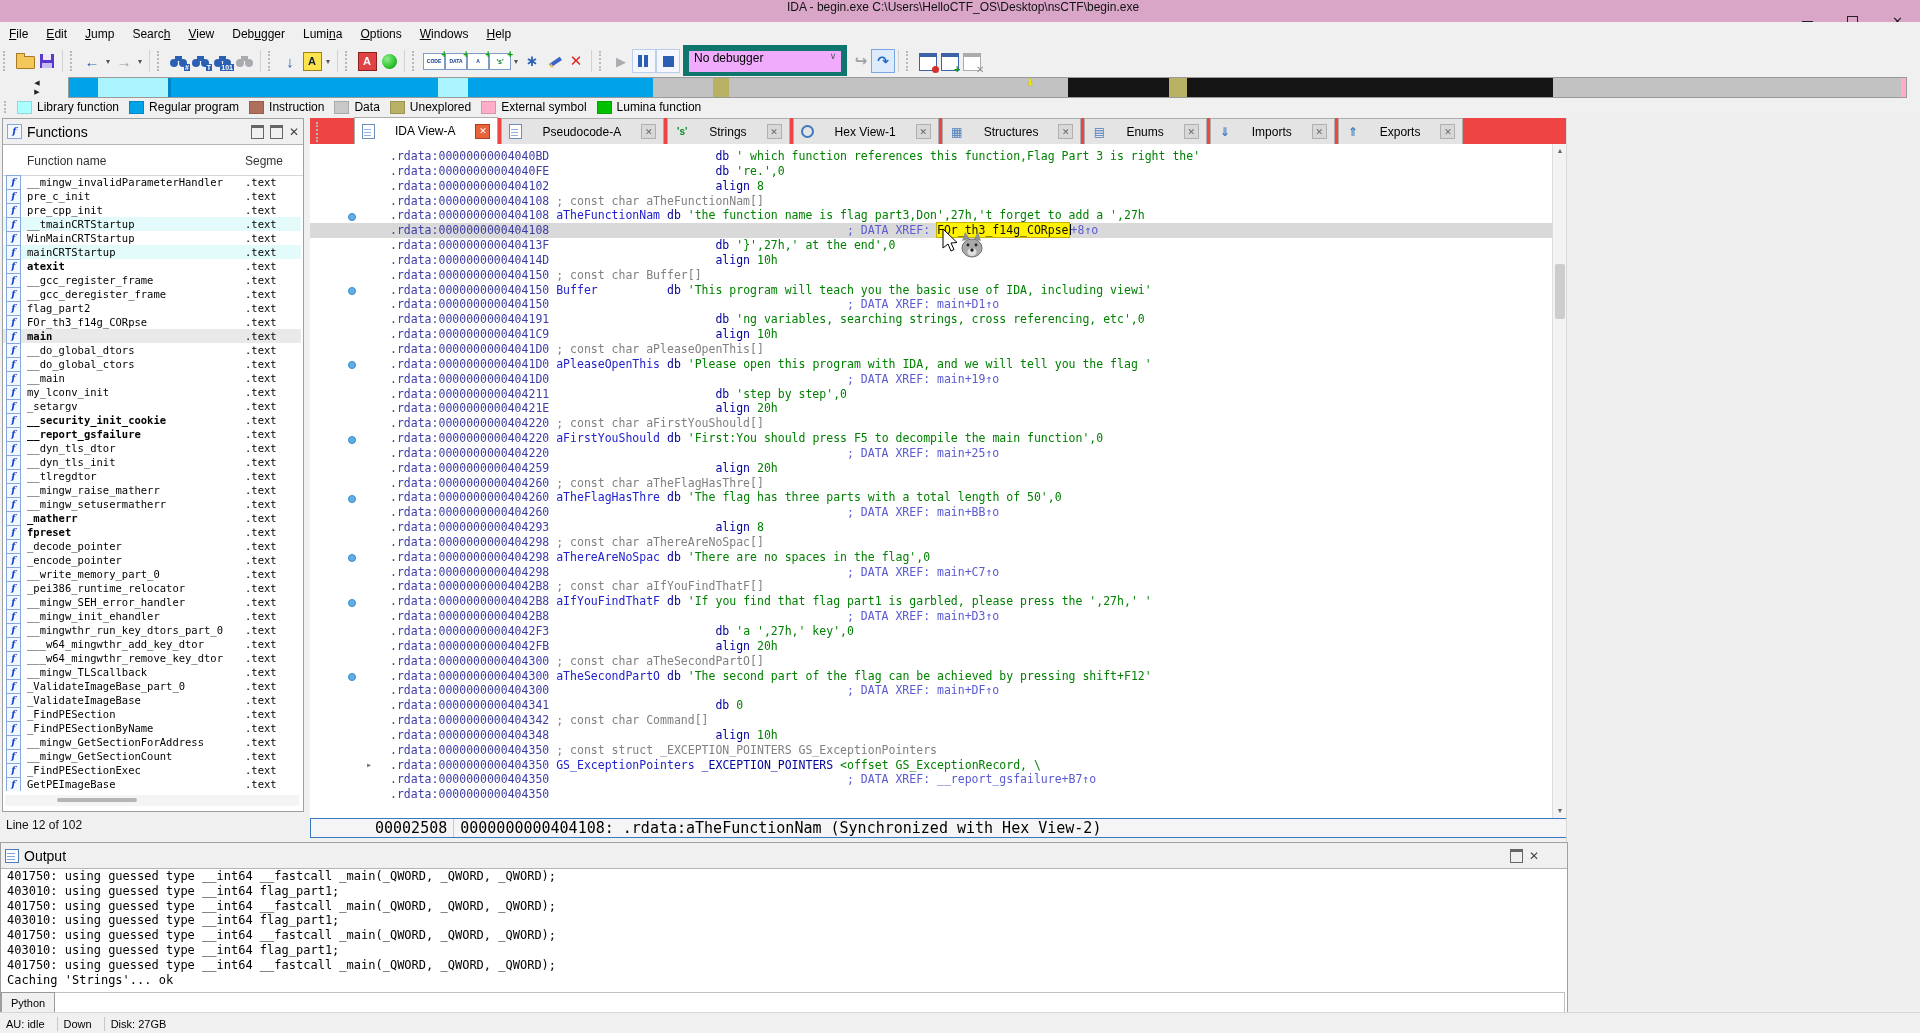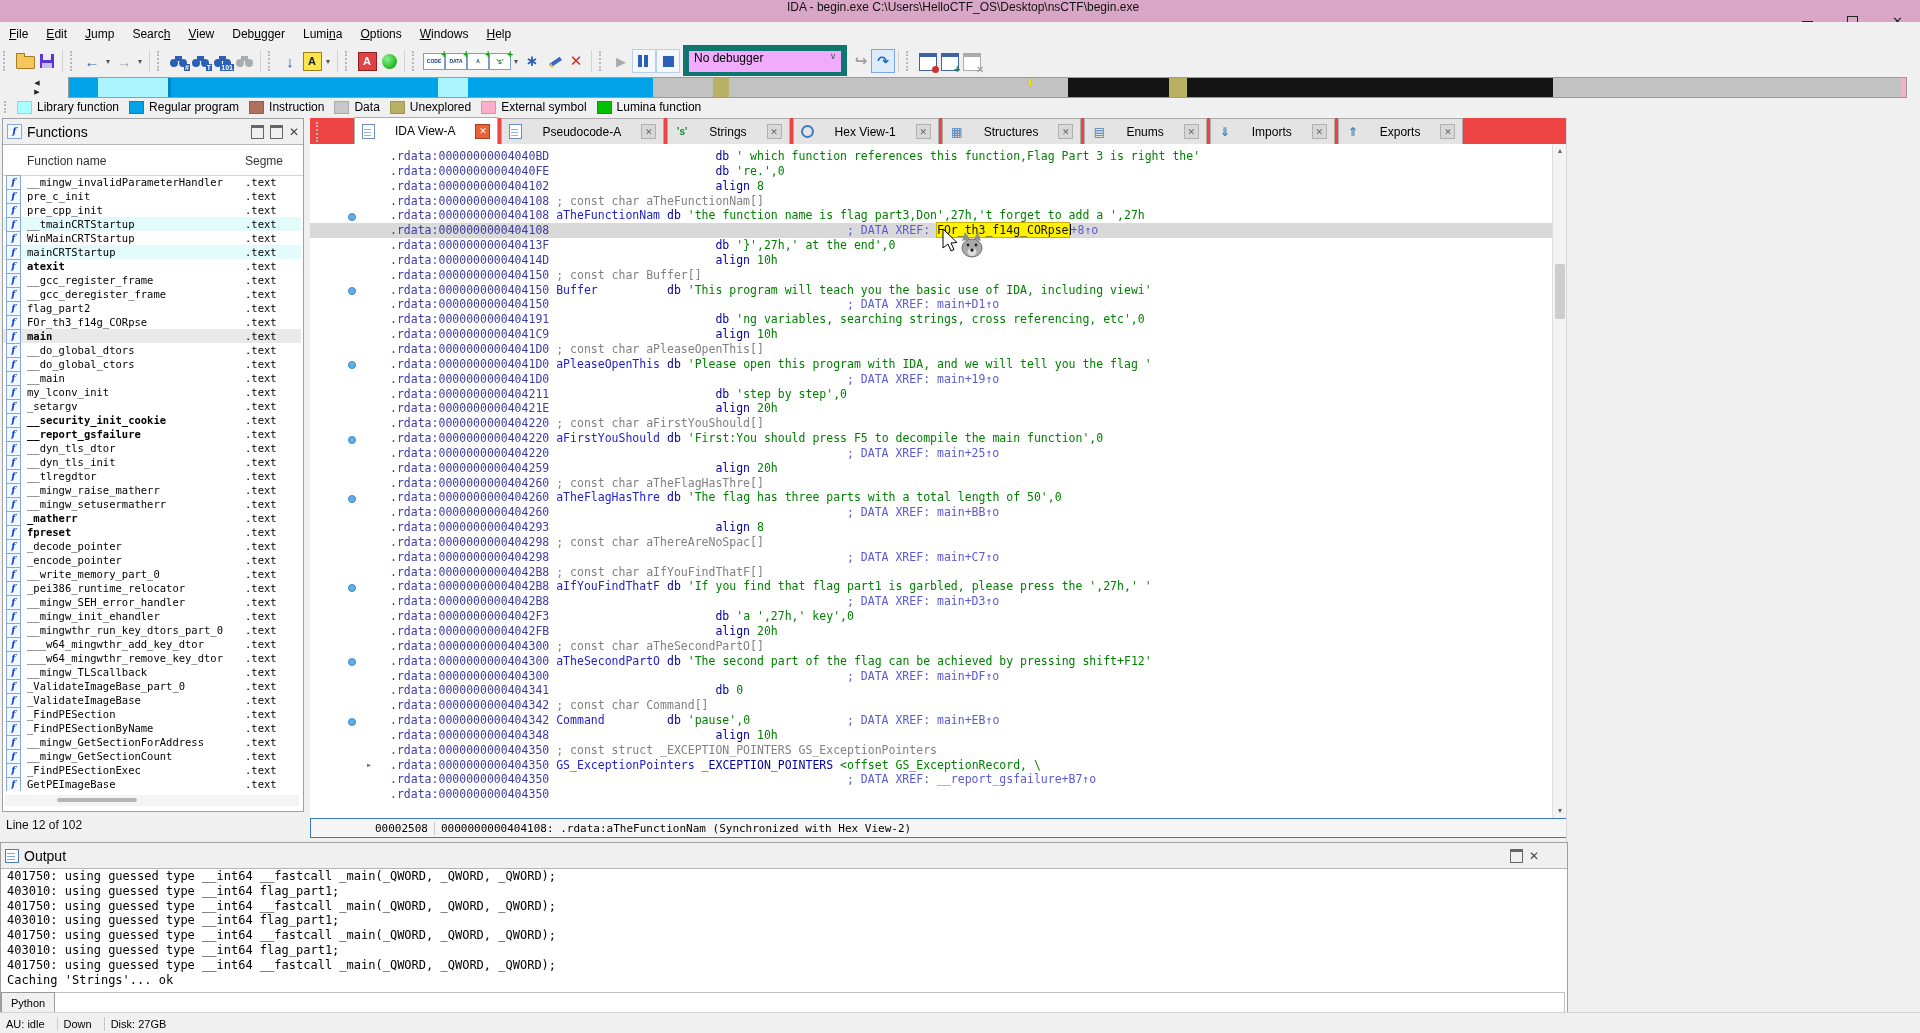--- a/index.html
+++ b/index.html
@@ -126,21 +126,21 @@
   .dline .dot{position:absolute;left:38px;top:4.5px;width:6px;height:6px;border-radius:50%;background:#5FB0E8;border:1px solid #3A88C8;}
   .dline .carr{position:absolute;left:56px;top:0;color:#777;font-size:10px;}
   .tk-a{color:#3C3CA6;} .tk-k{color:#00009B;} .tk-s{color:#008000;}
   .tk-n{color:#2222CC;} .tk-c{color:#808080;} .tk-x{color:#5A5AD2;}
   .tk-h{background:#FFF200;color:#111;outline:1px solid #C8B400;}
   .caret{display:inline-block;width:2px;height:11px;background:#000;vertical-align:-1px;}
   #dis-vscroll{left:1552px;top:144px;width:14px;height:674px;background:#F3F3F3;border-left:1px solid #DDD;}
   #dis-vscroll .up,#dis-vscroll .dn{position:absolute;left:0;width:14px;height:14px;font-size:7px;color:#666;text-align:center;line-height:14px;}
   #dis-vscroll .dn{bottom:0;}
   #dis-vscroll .thumb{position:absolute;left:2px;top:120px;width:10px;height:55px;background:#CDCDCD;border-radius:2px;}
-  #dis-status{left:310px;top:818px;width:1256px;height:18px;background:#F5F5F5;border:1px solid #3B78C4;display:flex;align-items:center;font-family:"DejaVu Sans Mono",monospace;font-size:11px;white-space:pre;}
+  #dis-status{left:310px;top:818px;width:1256px;height:18px;background:#F5F5F5;border:1px solid #3B78C4;display:flex;align-items:flex-end;font-family:"DejaVu Sans Mono",monospace;font-size:15px;white-space:pre;}
   #dis-status .cell{padding:0 6px 0 64px;}
   #dis-status .rest{border-left:1px solid #C9C9C9;padding-left:6px;}
 
   #right-empty{left:1566px;top:118px;width:354px;height:894px;background:#EFEFEF;border-left:1px solid #D8D8D8;}
 
   
   #output-panel{left:0;top:842px;width:1566px;height:170px;background:#fff;border:1px solid #A0A0A0;}
   .oicon{width:12px;height:12px;border:1px solid #4A7EBB;background:#fff;
      background-image:repeating-linear-gradient(#fff 0 2px,#7FA8D8 2px 3px);background-size:8px 9px;background-position:1px 1px;background-repeat:no-repeat;}
   #output-lines{position:absolute;left:6px;top:26px;font-family:"DejaVu Sans Mono",monospace;font-size:12px;line-height:14.8px;white-space:pre;}
@@ -502,32 +502,32 @@
         <div class="dline"><span class="tk-a">.rdata:000000000040421E</span><span>                        </span><span class="tk-k">align </span><span class="tk-s">20h</span></div>
         <div class="dline"><span class="tk-a">.rdata:0000000000404220</span><span> </span><span class="tk-c">; const char aFirstYouShould[]</span></div>
         <div class="dline"><span class="dot"></span><span class="tk-a">.rdata:0000000000404220</span><span> </span><span class="tk-n">aFirstYouShould</span><span> </span><span class="tk-k">db </span><span class="tk-s">'First:You should press F5 to decompile the main function',0</span></div>
         <div class="dline"><span class="tk-a">.rdata:0000000000404220</span><span>                                           </span><span class="tk-x">; DATA XREF: main+25↑o</span></div>
         <div class="dline"><span class="tk-a">.rdata:0000000000404259</span><span>                        </span><span class="tk-k">align </span><span class="tk-s">20h</span></div>
         <div class="dline"><span class="tk-a">.rdata:0000000000404260</span><span> </span><span class="tk-c">; const char aTheFlagHasThre[]</span></div>
         <div class="dline"><span class="dot"></span><span class="tk-a">.rdata:0000000000404260</span><span> </span><span class="tk-n">aTheFlagHasThre</span><span> </span><span class="tk-k">db </span><span class="tk-s">'The flag has three parts with a total length of 50',0</span></div>
         <div class="dline"><span class="tk-a">.rdata:0000000000404260</span><span>                                           </span><span class="tk-x">; DATA XREF: main+BB↑o</span></div>
         <div class="dline"><span class="tk-a">.rdata:0000000000404293</span><span>                        </span><span class="tk-k">align </span><span class="tk-s">8</span></div>
         <div class="dline"><span class="tk-a">.rdata:0000000000404298</span><span> </span><span class="tk-c">; const char aThereAreNoSpac[]</span></div>
+        <div class="dline"><span class="dot"></span><span class="tk-a">.rdata:0000000000404298</span><span> </span><span class="tk-n">aThereAreNoSpac</span><span> </span><span class="tk-k">db </span><span class="tk-s">'There are no spaces in the flag',0</span></div>
         <div class="dline"><span class="tk-a">.rdata:0000000000404298</span><span>                                           </span><span class="tk-x">; DATA XREF: main+C7↑o</span></div>
         <div class="dline"><span class="tk-a">.rdata:00000000004042B8</span><span> </span><span class="tk-c">; const char aIfYouFindThatF[]</span></div>
         <div class="dline"><span class="dot"></span><span class="tk-a">.rdata:00000000004042B8</span><span> </span><span class="tk-n">aIfYouFindThatF</span><span> </span><span class="tk-k">db </span><span class="tk-s">'If you find that flag part1 is garbled, please press the ',27h,' '</span></div>
         <div class="dline"><span class="tk-a">.rdata:00000000004042B8</span><span>                                           </span><span class="tk-x">; DATA XREF: main+D3↑o</span></div>
         <div class="dline"><span class="tk-a">.rdata:00000000004042F3</span><span>                        </span><span class="tk-k">db </span><span class="tk-s">'a ',27h,' key',0</span></div>
         <div class="dline"><span class="tk-a">.rdata:00000000004042FB</span><span>                        </span><span class="tk-k">align </span><span class="tk-s">20h</span></div>
         <div class="dline"><span class="tk-a">.rdata:0000000000404300</span><span> </span><span class="tk-c">; const char aTheSecondPartO[]</span></div>
         <div class="dline"><span class="dot"></span><span class="tk-a">.rdata:0000000000404300</span><span> </span><span class="tk-n">aTheSecondPartO</span><span> </span><span class="tk-k">db </span><span class="tk-s">'The second part of the flag can be achieved by pressing shift+F12'</span></div>
         <div class="dline"><span class="tk-a">.rdata:0000000000404300</span><span>                                           </span><span class="tk-x">; DATA XREF: main+DF↑o</span></div>
         <div class="dline"><span class="tk-a">.rdata:0000000000404341</span><span>                        </span><span class="tk-k">db </span><span class="tk-s">0</span></div>
         <div class="dline"><span class="tk-a">.rdata:0000000000404342</span><span> </span><span class="tk-c">; const char Command[]</span></div>
-        <div class="dline"><span class="dot"></span><span class="tk-a">.rdata:0000000000404342</span><span> </span><span class="tk-n">Command</span><span>         </span><span class="tk-k">db </span><span class="tk-s">'pause',0</span><span>              </span><span class="tk-x">; DATA XREF: main+EB↑o</span></div>
         <div class="dline"><span class="tk-a">.rdata:0000000000404348</span><span>                        </span><span class="tk-k">align </span><span class="tk-s">10h</span></div>
         <div class="dline"><span class="tk-a">.rdata:0000000000404350</span><span> </span><span class="tk-c">; const struct _EXCEPTION_POINTERS GS_ExceptionPointers</span></div>
         <div class="dline"><span class="carr">▸</span><span class="tk-a">.rdata:0000000000404350</span><span> </span><span class="tk-n">GS_ExceptionPointers</span><span> </span><span class="tk-k">_EXCEPTION_POINTERS </span><span class="tk-s">&lt;offset GS_ExceptionRecord, \</span></div>
         <div class="dline"><span class="tk-a">.rdata:0000000000404350</span><span>                                           </span><span class="tk-x">; DATA XREF: __report_gsfailure+B7↑o</span></div>
         <div class="dline"><span class="tk-a">.rdata:0000000000404350</span></div>
       </div>
   </div>
   <div id="dis-vscroll" class="abs">
     <span class="up">▲</span>
     <span class="thumb"></span>

